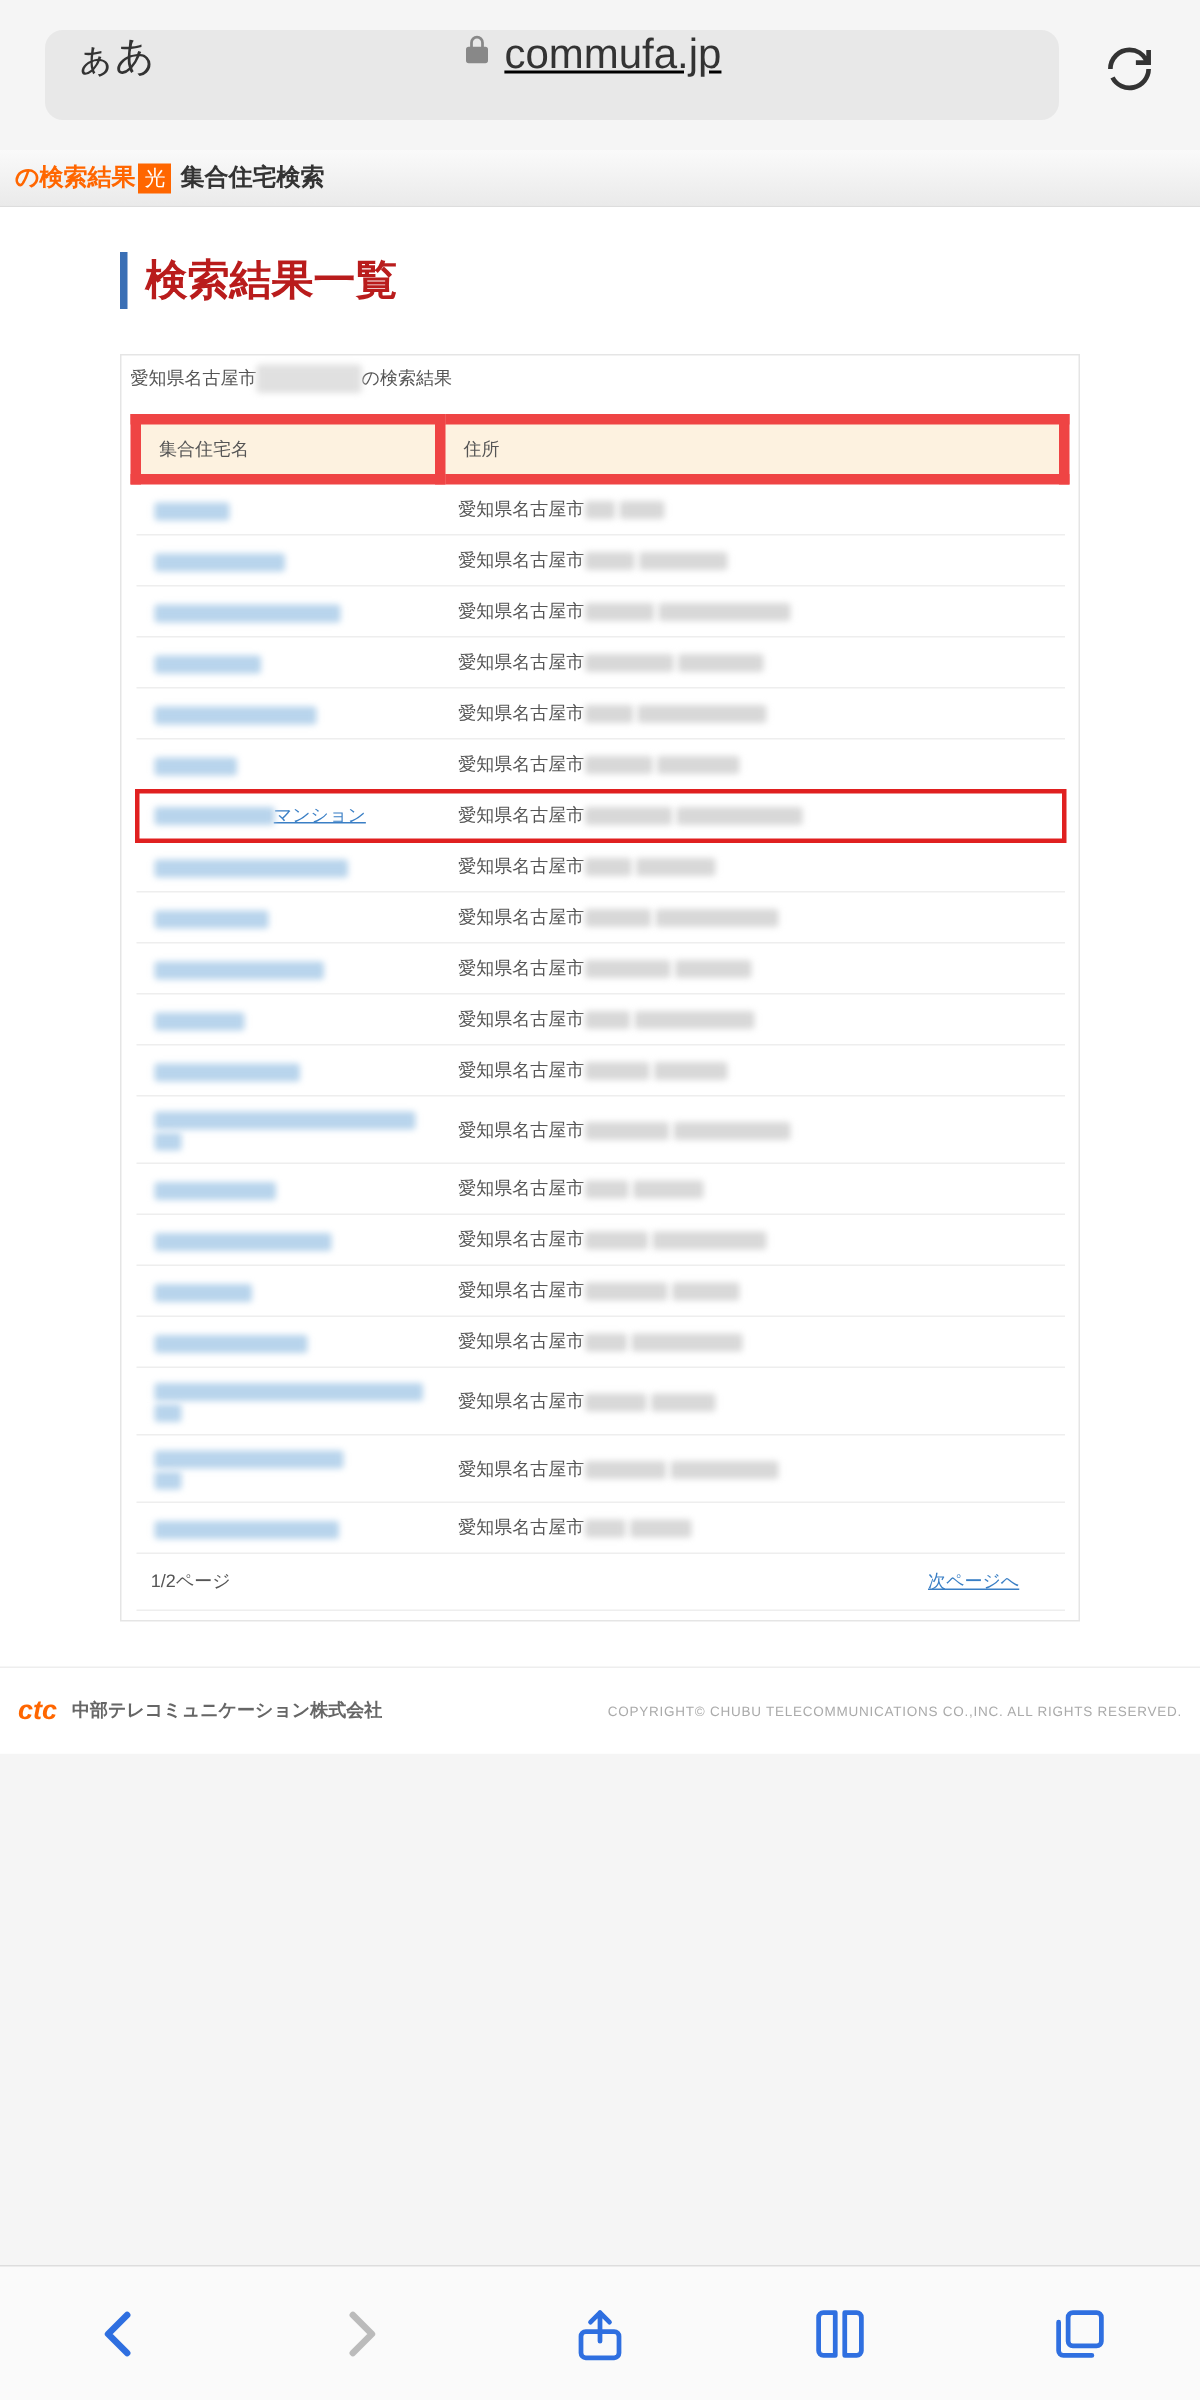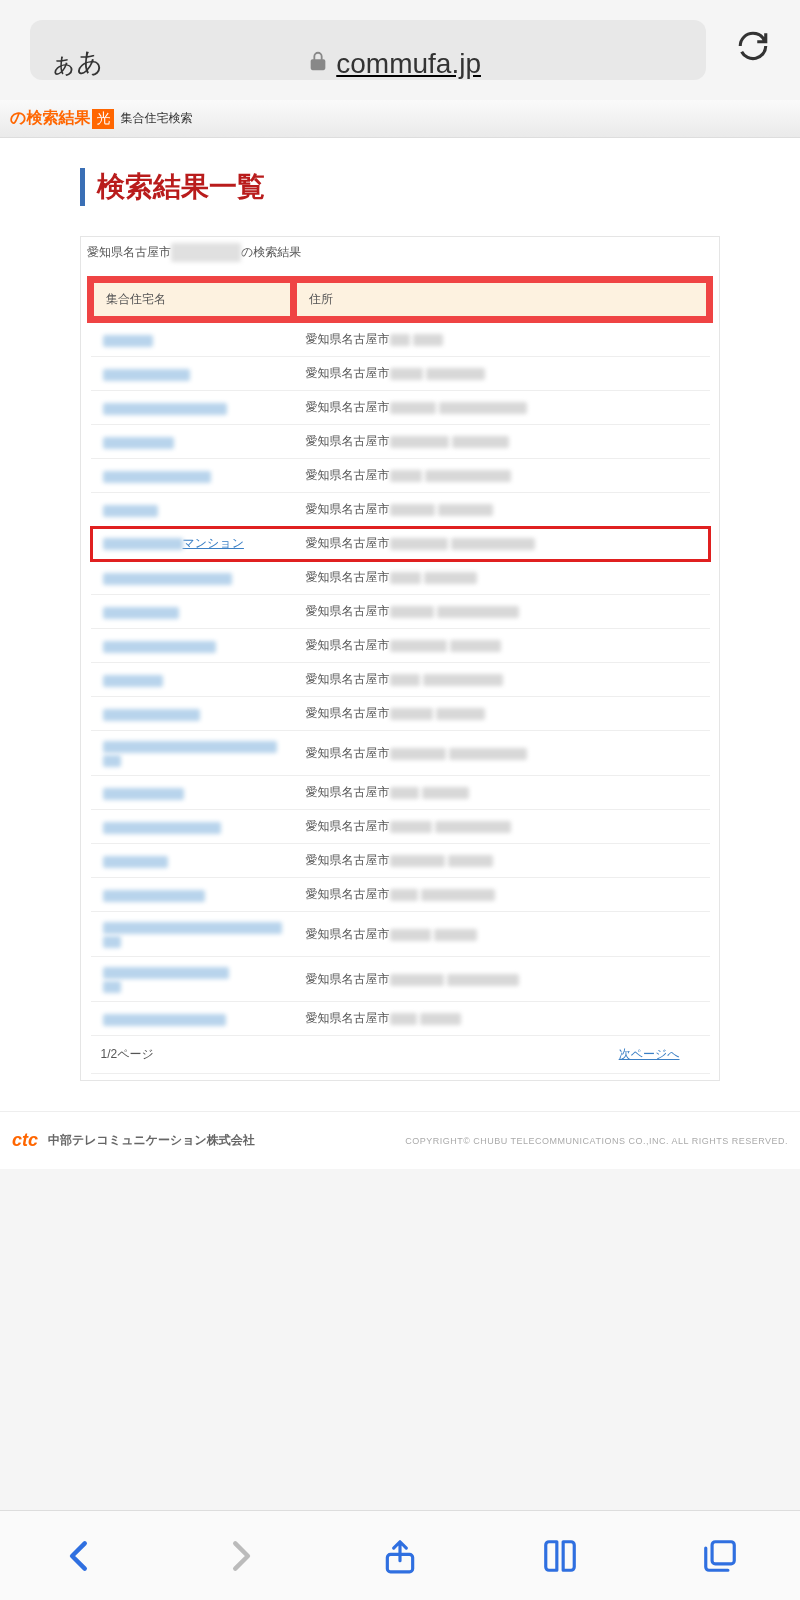--- a/index.html
+++ b/index.html
@@ -15,41 +15,41 @@
       align-items: center;
       padding: 20px 30px;
       background: #f5f5f5;
     }
     .url-box {
       flex: 1;
       background: #e8e8e8;
       border-radius: 12px;
       height: 60px;
       display: flex;
-      align-items: flex-end;
+      align-items: flex-start;
       padding: 0 20px;
       margin-right: 20px;
     }
     .aa-label { font-size: 26px; color: #333; }
     .url-center { flex: 1; display: flex; justify-content: center; align-items: center; gap: 8px; text-decoration: underline; }
     .lock-icon { color: #888; font-size: 22px; }
     .url-text { font-size: 28px; color: #333; }
     .reload-icon { font-size: 36px; color: #333; margin-left: 10px; }
     
     .page-content { background: #fff; }
     .header-strip {
       display: flex;
       align-items: center;
       padding: 8px 10px;
       background: linear-gradient(to bottom, #fafafa, #eaeaea);
       border-bottom: 1px solid #ddd;
     }
     .logo-commufa { color: #ff6600; font-weight: bold; font-size: 16px; }
     .logo-hikari { background: #ff6600; color: #fff; padding: 1px 4px; font-size: 14px; margin-left: 2px; }
-    .logo-sublabel { font-size: 12px; color: #333; font-weight: normal; margin-left: 6px; text-align: right; }
+    .logo-sublabel { font-size: 16px; color: #333; font-weight: bold; margin-left: 6px; text-align: right; }
     
     .main-area { padding: 30px 80px; background: #fff; }
     .page-title {
       font-size: 28px;
       color: #b91c1c;
       border-left: 5px solid #3a6fb5;
       padding-left: 12px;
       margin-bottom: 30px;
     }
     .content-panel {

